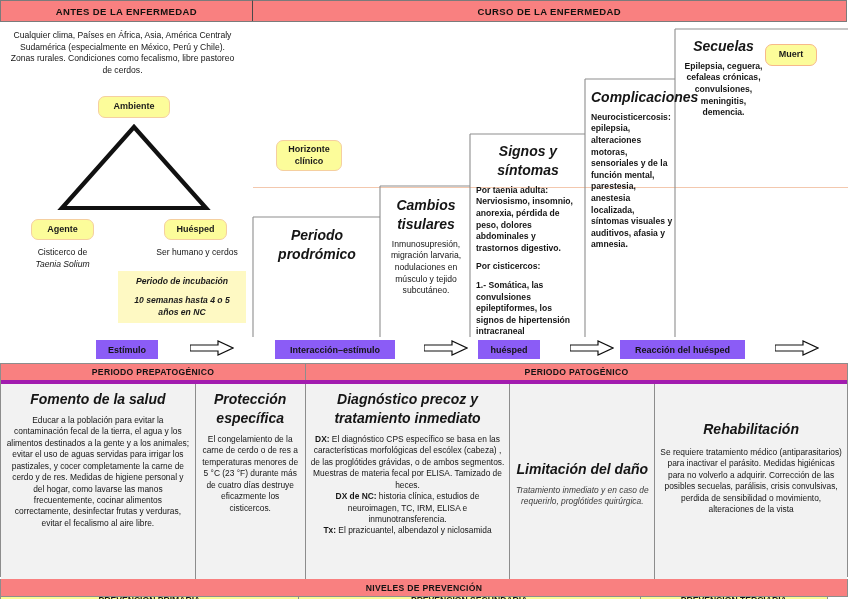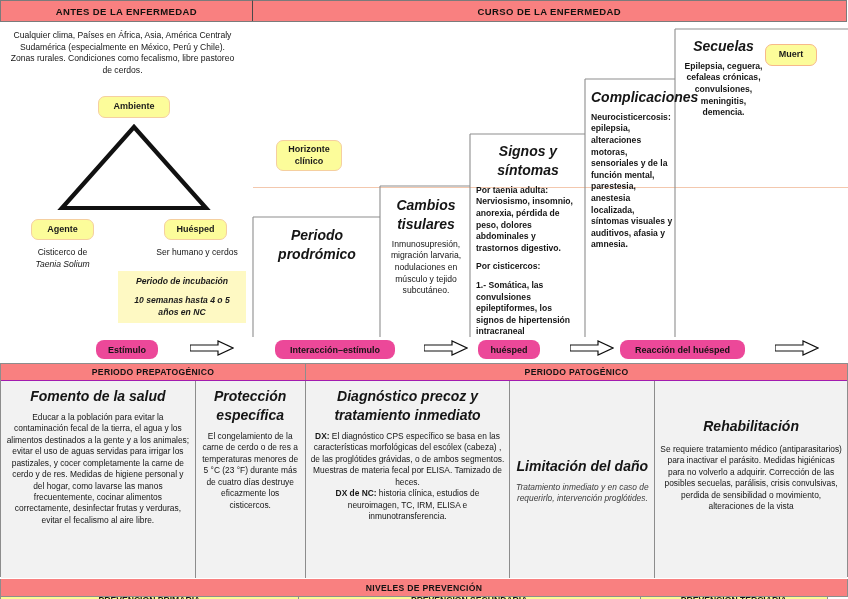--- a/index.html
+++ b/index.html
@@ -101,40 +101,40 @@
 
   
   .triangle { position: absolute; }
 
   
   .strip {
     position: absolute; left: 0; top: 337px; width: 848px; height: 26px;
   }
   .chip {
     position: absolute;
-    background: #ec4899;
-    border-radius: 8px;
+    background: #8b5cf6;
+    border-radius: 0;
     font-size: 9px; font-weight: bold;
     color: #141414;
     display: flex; align-items: center; justify-content: center;
     height: 19px;
     box-sizing: border-box;
     padding: 0 6px;
   }
   .arrow { position: absolute; top: 3px; }
 
   
   .table {
     position: absolute; left: 0; top: 363px; width: 848px; height: 214px;
     border: 1px solid #8d8d8d;
     box-sizing: border-box;
   }
   .periods {
     display: flex; height: 16px;
-    border-bottom: 1px solid #a21caf;
+    border-bottom: 4px solid #a21caf;
   }
   .period {
     background: #f98080;
     display: flex; align-items: center; justify-content: center;
     font-size: 8.6px; font-weight: bold; letter-spacing: .3px;
     color: #121212;
     box-sizing: border-box;
     height: 100%;
   }
   .period.prepato { width: 305px; border-right: 1px solid #8d8d8d; }
@@ -346,25 +346,28 @@
 
       <div class="col col-diagnostico">
         <span class="hdr">Diagnóstico precoz y tratamiento inmediato</span>
         <span class="sub" style="display:block;margin-top:4px;">
           <span class="b">DX:</span><span> El diagnóstico  CPS específico se basa en las características morfológicas del escólex (cabeza) , de las proglótides grávidas, o de ambos segmentos.</span>
         </span>
         <span class="sub" style="display:block;">Muestras de materia fecal por ELISA. Tamizado de heces.</span>
         <span class="sub" style="display:block;">
           <span class="b">DX de NC:</span><span> historia clínica, estudios de neuroimagen, TC, IRM, ELISA e inmunotransferencia.</span>
         </span>
+        <span class="sub" style="display:block;">
+          <span class="b">Tx:</span><span>  El prazicuantel, albendazol y niclosamida</span>
+        </span>
       </div>
 
       <div class="col col-limitacion">
         <span class="hdr">Limitación del daño</span>
-        <span class="sub body">Tratamiento inmediato y en caso de requerirlo, intervención proglótides.</span>
+        <span class="sub body">Tratamiento inmediato y en caso de requerirlo, proglótides quirúrgica.</span>
       </div>
 
       <div class="col col-rehab">
         <span class="hdr">Rehabilitación</span>
         <span class="sub" style="display:block;margin-top:8px;">Se requiere tratamiento médico (antiparasitarios) para inactivar el parásito. Medidas higiénicas para no volverlo a adquirir. Corrección de las posibles secuelas, parálisis, crisis convulsivas, perdida de sensibilidad o movimiento, alteraciones de la vista</span>
       </div>
     </div>
   </div>
 
   <div class="prev-row">

